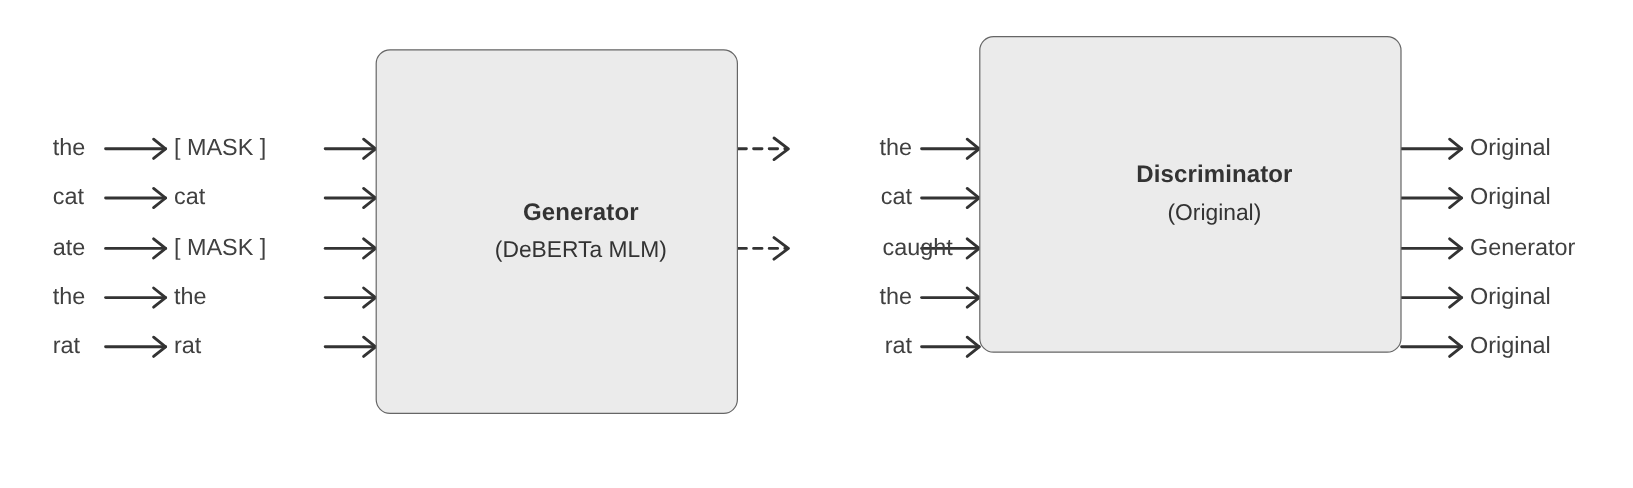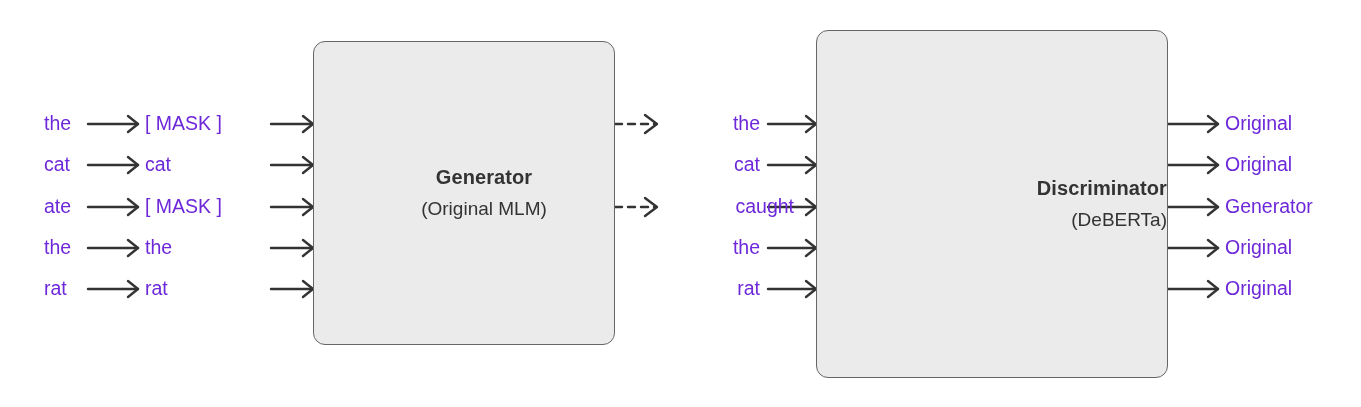--- a/index.html
+++ b/index.html
@@ -64,30 +64,29 @@
   #generator-box {
     left: 313px;
     top: 41px;
     width: 302px;
     height: 304px;
   }
   #discriminator-box {
     left: 816px;
     top: 30px;
     width: 352px;
-    height: 348px;
-    align-items: flex-end;
+    height: 264px;
   }
 
   
   .token {
     position: absolute;
     font-size: 19.5px;
     line-height: 1;
-    color: #6d28d9;
+    color: #404040;
     white-space: nowrap;
     transform: translateY(-50%);
   }
   .token.col-left   { left: 44px;  text-align: left; }
 
   
   .col-mask-wrap {
     position: absolute;
     width: 120px;
     text-align: left;
@@ -203,26 +202,26 @@
       </g>
       <g>
         <line x1="1168" y1="289" x2="1218" y2="289"></line>
         <polyline points="1208,281 1218,289 1208,297"></polyline>
       </g>
     </g>
   </svg>
 
   <div class="model-box" id="generator-box">
     <div class="box-title">Generator</div>
-    <div class="box-subtitle">(Original MLM)</div>
+    <div class="box-subtitle">(DeBERTa MLM)</div>
   </div>
 
   <div class="model-box" id="discriminator-box">
     <div class="box-title">Discriminator</div>
-    <div class="box-subtitle">(DeBERTa)</div>
+    <div class="box-subtitle">(Original)</div>
   </div>
 
   <div class="token col-left" style="top:124px">the</div>
   <div class="token col-left" style="top:165px">cat</div>
   <div class="token col-left" style="top:207px">ate</div>
   <div class="token col-left" style="top:248px">the</div>
   <div class="token col-left" style="top:289px">rat</div>
 
   <div class="col-mask-wrap token" style="left:145px; top:124px; width:120px">[ MASK ]</div>
   <div class="col-mask-wrap token" style="left:145px; top:165px; width:120px">cat</div>

